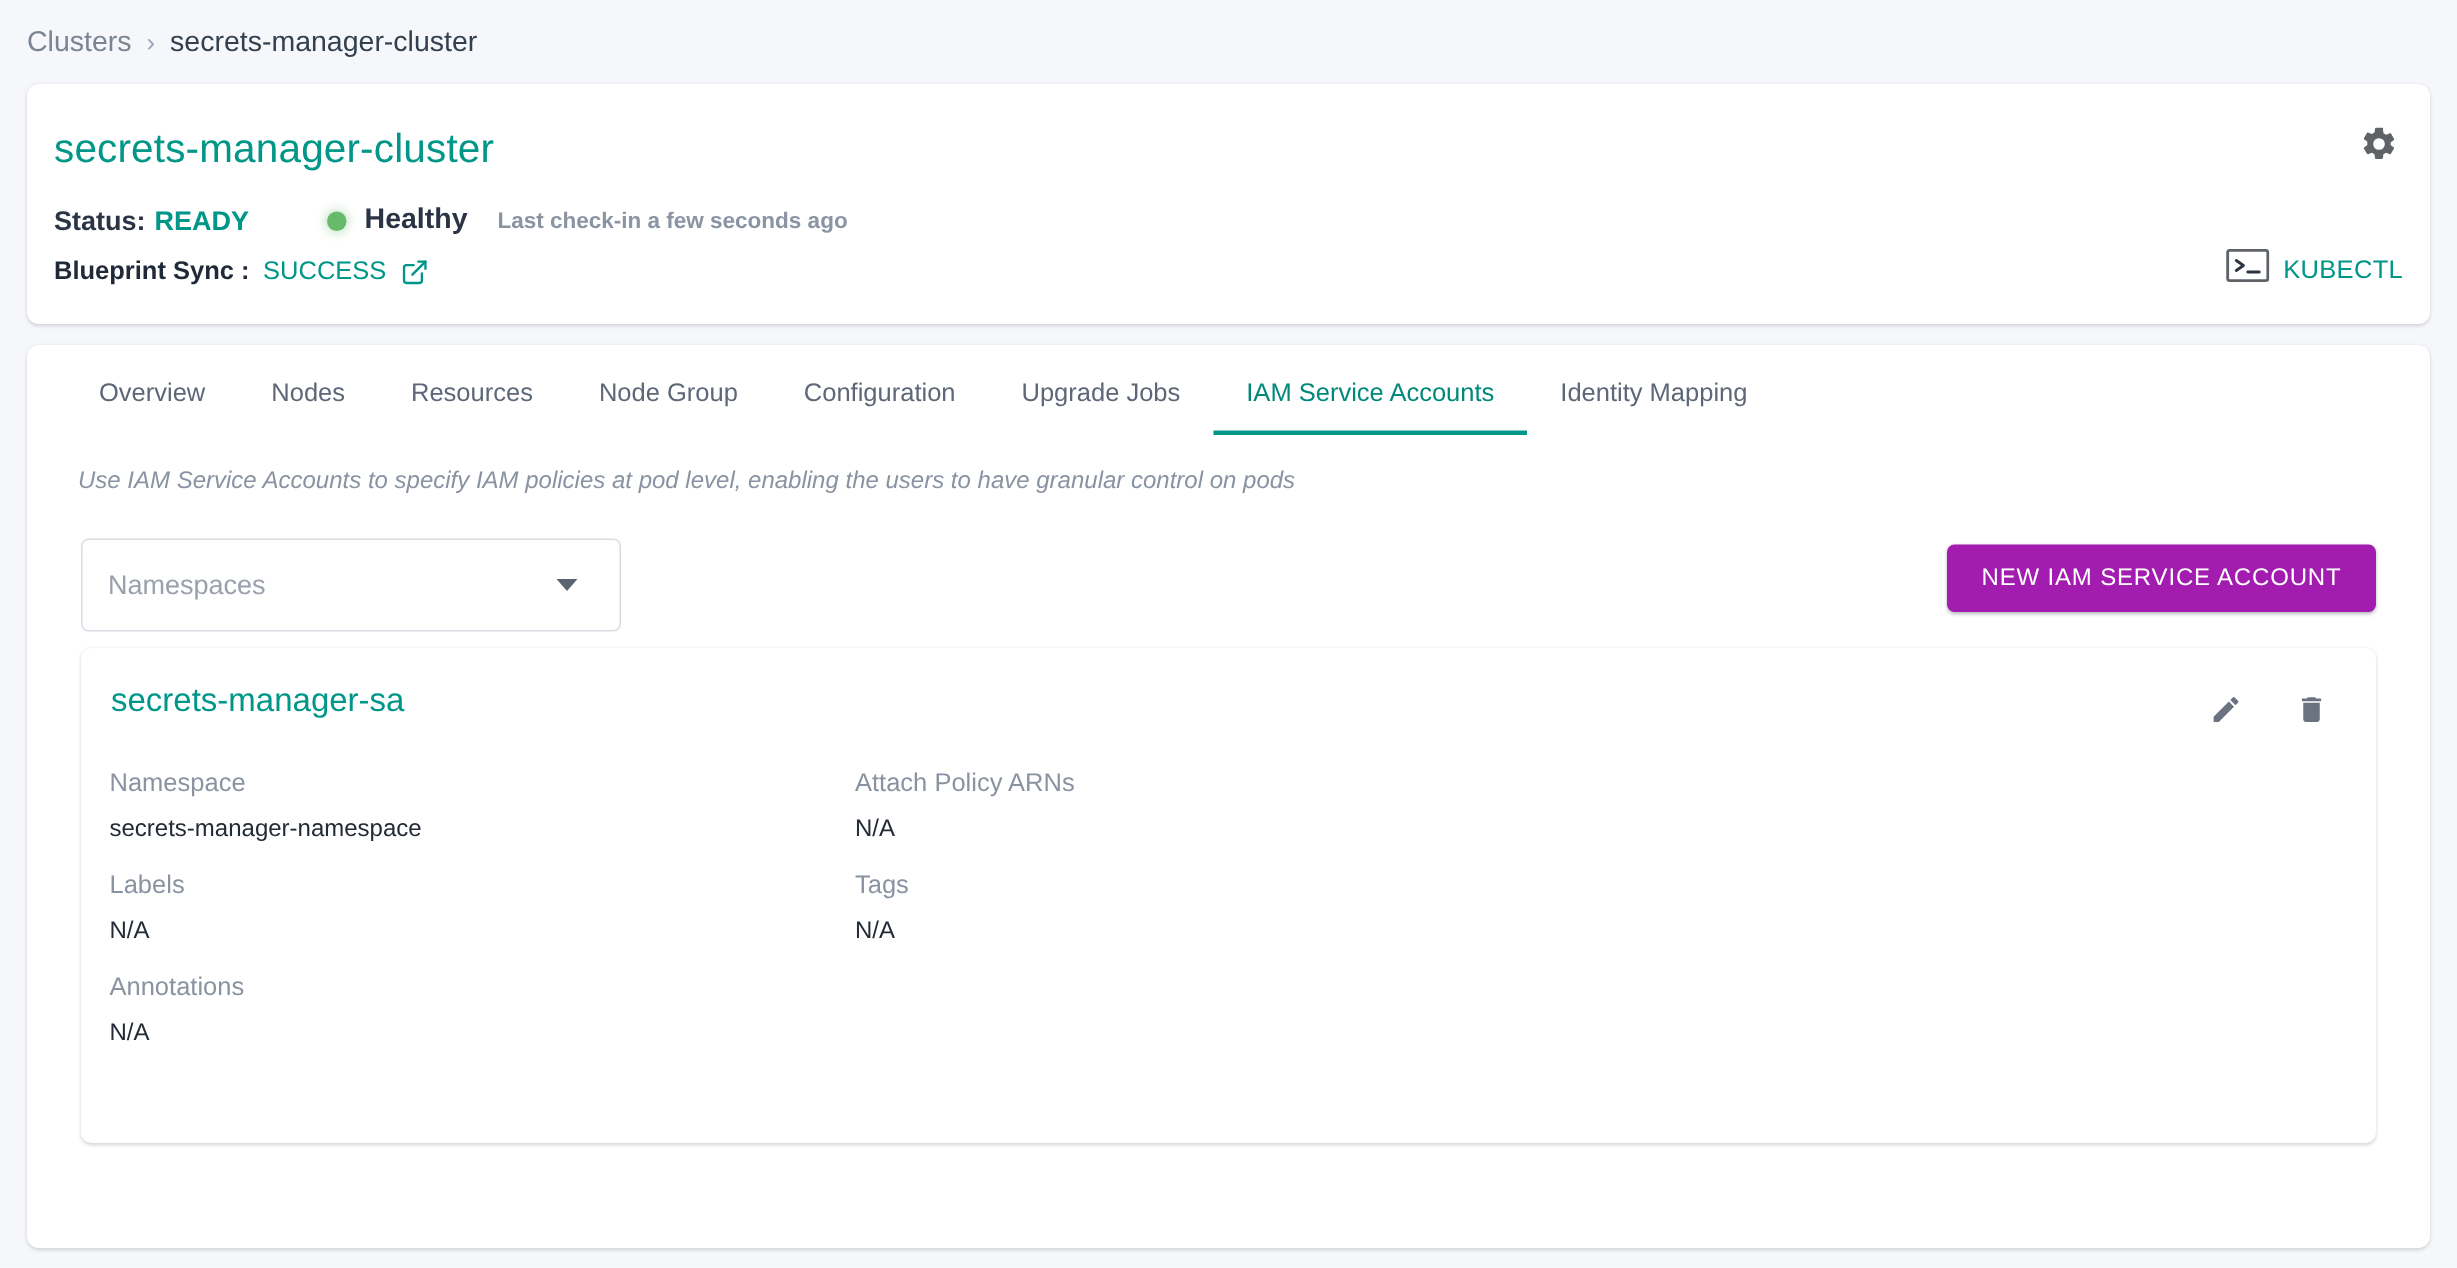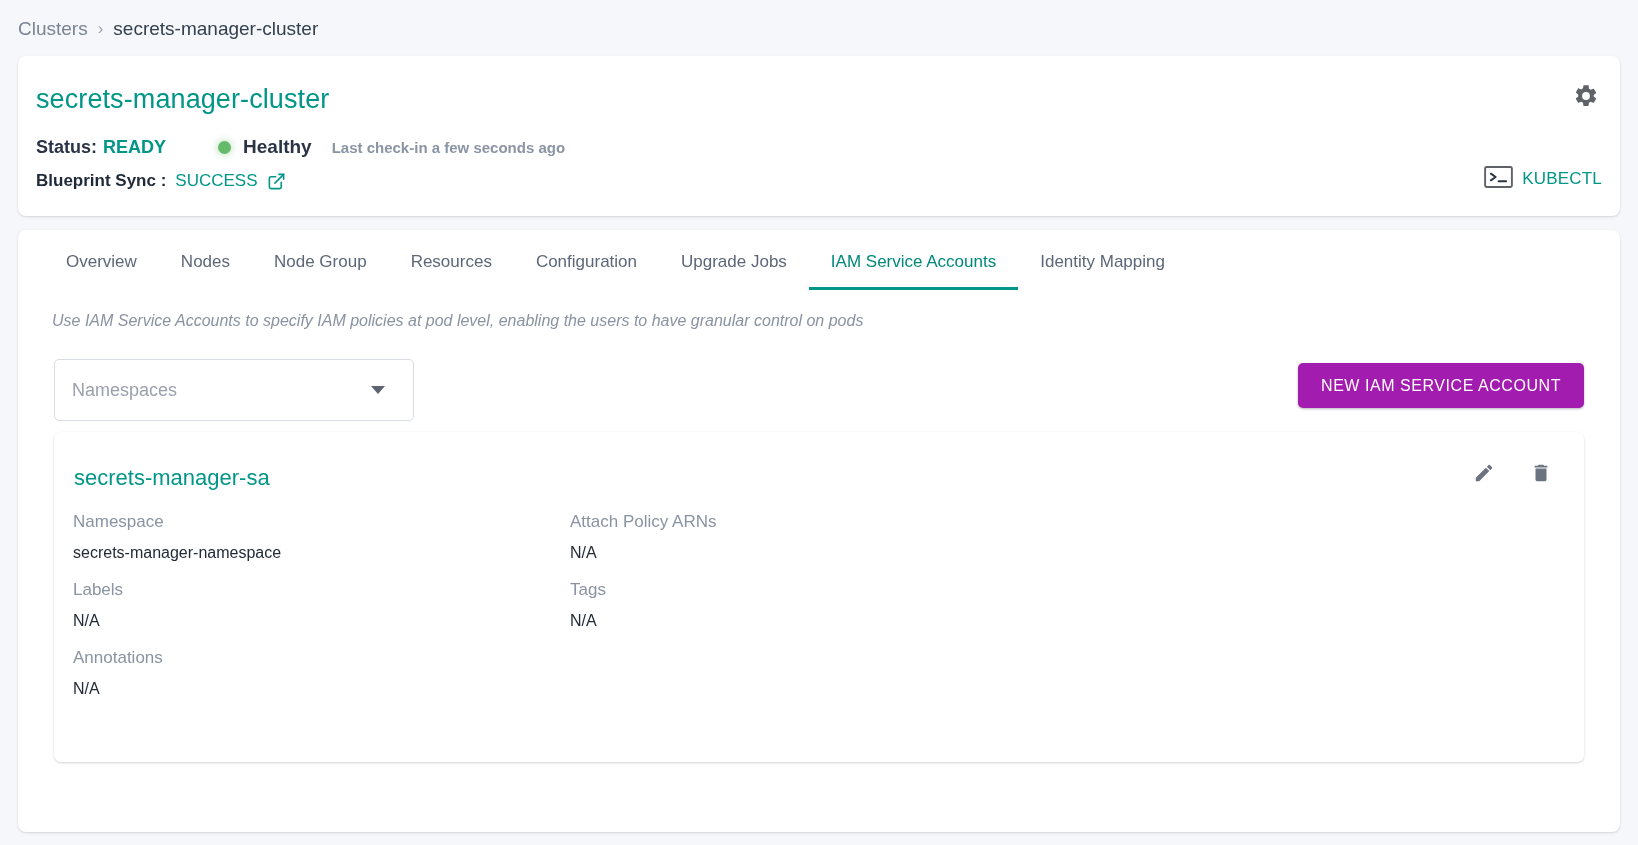--- a/index.html
+++ b/index.html
@@ -137,21 +137,21 @@
   
   .sa-card {
     position: absolute; left: 36px; top: 202px;
     width: 1530px; height: 330px;
     background: #fff;
     border-radius: 7px;
     box-shadow: 0 1px 3px rgba(16,24,40,0.12), 0 1px 2px rgba(16,24,40,0.07);
   }
   .sa-name {
     position: absolute; left: 20px; top: 22px;
-    font-size: 22px; color: #009688; cursor: pointer; margin-top: 11px;
+    font-size: 22px; color: #009688; cursor: pointer;
   }
   .sa-actions {
     position: absolute; right: 32px; top: 30px;
     display: flex; align-items: center; gap: 35px;
   }
   .icon-btn { cursor: pointer; display: flex; align-items: center; justify-content: center; }
 
   .fields {
     position: absolute; left: 19px; top: 62px; right: 20px;
   }
@@ -217,22 +217,22 @@
       </span>
       <span class="kubectl-label">KUBECTL</span>
     </div>
   </div>
 
   <div class="card" id="content-card">
 
     <div class="tabs">
       <div class="tab">Overview</div>
       <div class="tab">Nodes</div>
+      <div class="tab">Resources</div>
       <div class="tab">Node Group</div>
-      <div class="tab">Resources</div>
       <div class="tab">Configuration</div>
       <div class="tab">Upgrade Jobs</div>
       <div class="tab active">IAM Service Accounts</div>
       <div class="tab">Identity Mapping</div>
     </div>
 
     <div class="tab-desc">Use IAM Service Accounts to specify IAM policies at pod level, enabling the users to have granular control on pods</div>
 
     <div class="ns-select">
       <span class="ns-placeholder">Namespaces</span>

